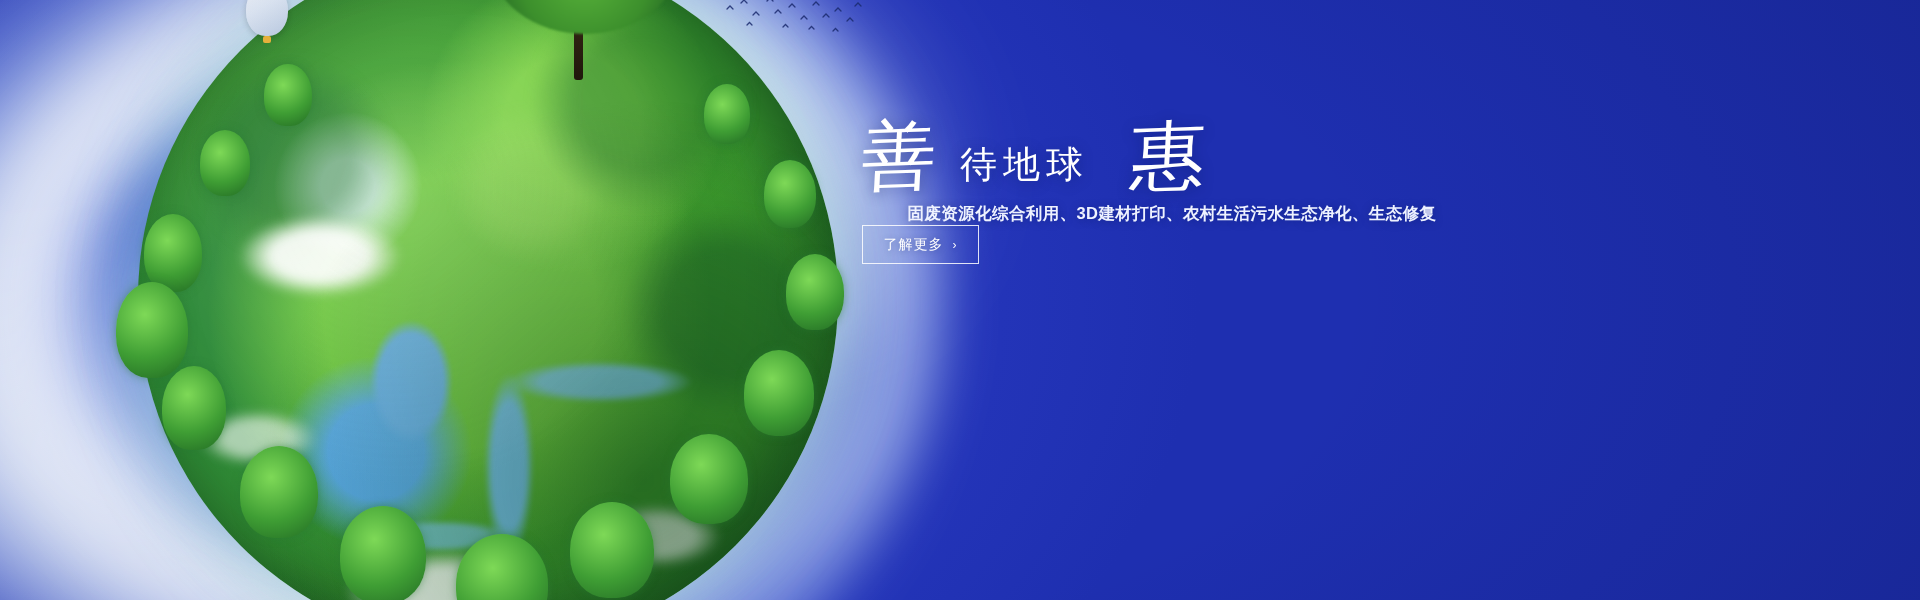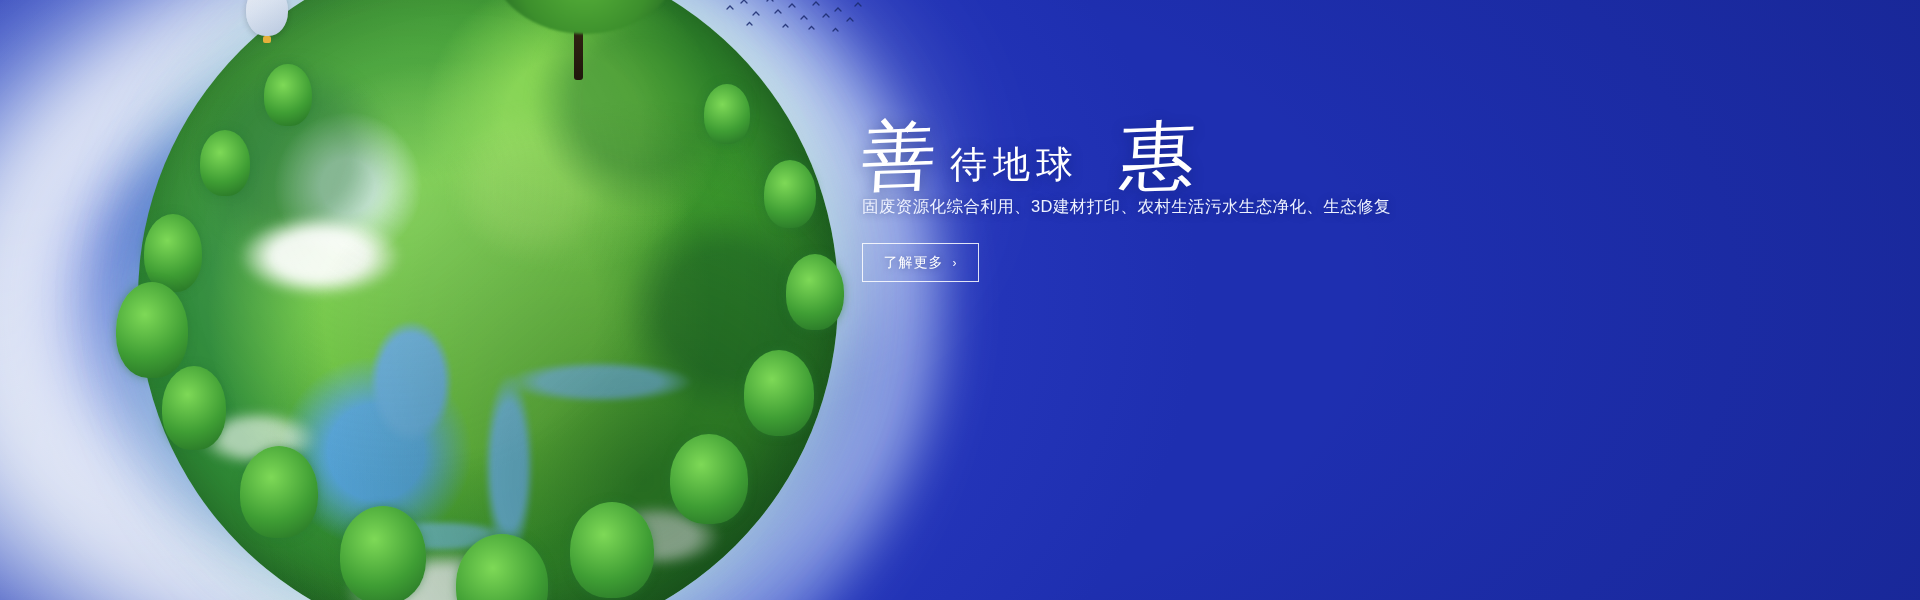--- a/index.html
+++ b/index.html
@@ -99,27 +99,27 @@
 
   
   .content{position:absolute;left:862px;top:122px;width:620px;color:#fff;}
   .headline{display:flex;align-items:flex-end;white-space:nowrap;
     text-shadow:0 2px 14px rgba(10,25,90,.45);}
   .big{font-family:"Liberation Serif","DejaVu Serif",serif;
     font-size:74px;line-height:.92;font-weight:400;letter-spacing:0;
     transform:skewX(-5deg) rotate(-2deg);display:inline-block;}
   .small{font-family:"Liberation Serif","DejaVu Serif",serif;
     font-size:37px;line-height:1;font-weight:400;letter-spacing:6px;
-    padding-bottom:7px;margin-left:14px;}
+    padding-bottom:7px;margin-left:24px;}
   .gap{display:inline-block;width:42px;}
   .subtitle{margin-top:22px;font-size:25px;font-weight:300;letter-spacing:7px;
     color:#f2f5ff;text-shadow:0 1px 10px rgba(10,25,90,.40);}
-  .desc{margin-top:6px;font-size:16.5px;font-weight:400;letter-spacing:.4px;
-    color:#eef2ff;text-shadow:0 1px 8px rgba(10,25,90,.40);}
-  .btn{margin-top:25px;display:inline-flex;align-items:center;justify-content:center;
+  .desc{margin-top:13px;font-size:16.5px;font-weight:700;letter-spacing:.4px;
+    color:#eef2ff;text-shadow:0 1px 8px rgba(10,25,90,.40);text-align:center;}
+  .btn{display:inline-flex;align-items:center;justify-content:center;
     gap:9px;width:117px;height:39px;border:1px solid rgba(255,255,255,.85);
     background:transparent;color:#fff;font-size:14px;letter-spacing:1px;
     cursor:pointer;text-shadow:0 1px 6px rgba(10,25,90,.35);}
   .btn .chev{font-size:12px;line-height:1;opacity:.95;}
 </style>
 </head>
 <body>
 
 <div class="stage">
 

